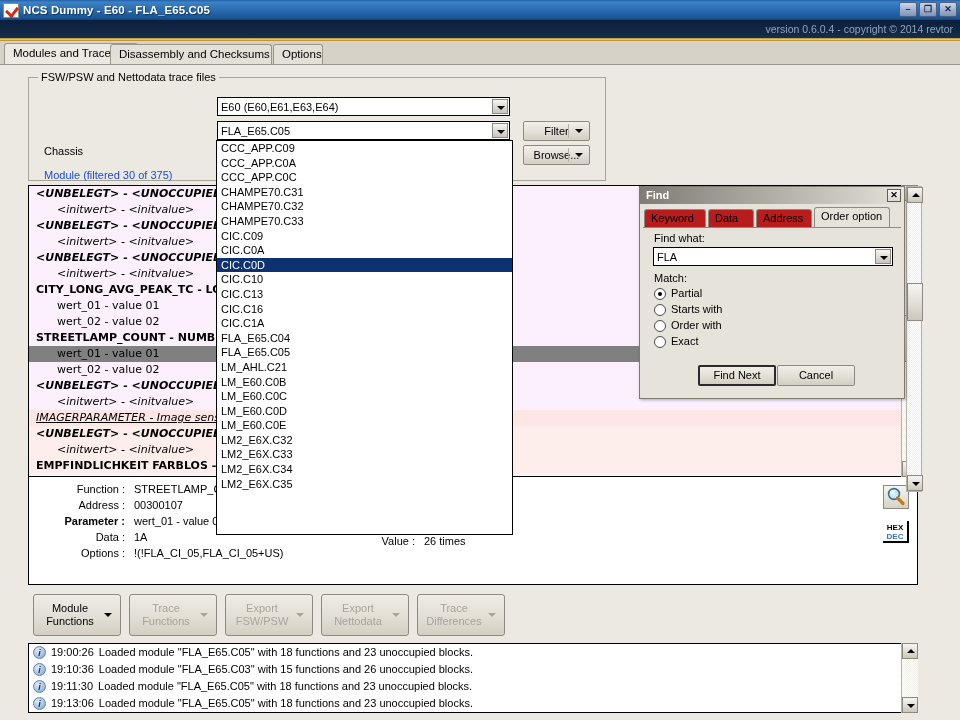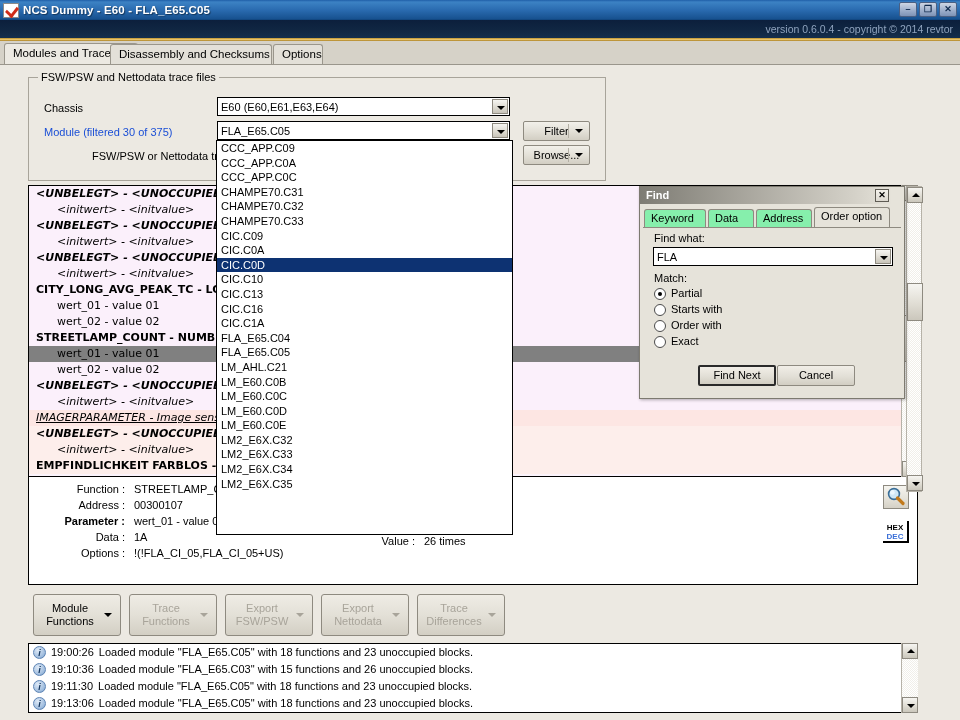--- a/index.html
+++ b/index.html
@@ -74,21 +74,21 @@
 
   
   .groupbox{
     position:absolute;left:28px;top:12px;width:578px;height:104px;
     border:1px solid #a8a49a;box-sizing:border-box;
   }
   .groupbox .glegend{
     position:absolute;left:9px;top:-7px;background:#ece9e2;padding:0 3px;
     font-size:11px;color:#000;white-space:nowrap;
   }
-  .frm-label{position:absolute;font-size:11px;color:#000;white-space:nowrap;}
+  .frm-label{position:absolute;font-size:11px;color:#000;white-space:nowrap;margin-top:43px;}
   .frm-label.link{color:#1b4fd6;}
 
   .combo{
     position:absolute;box-sizing:border-box;height:19px;
     background:#fff;border:1px solid #000;
   }
   .combo .cval{position:absolute;left:3px;top:3px;font-size:11px;color:#000;white-space:nowrap;}
   .combo .carrow{
     position:absolute;right:1px;top:1px;width:16px;height:15px;
     background:linear-gradient(to bottom,#f6f5f1,#dedbd2 55%,#c9c5ba);
@@ -213,33 +213,33 @@
   }
   .dd-item.sel{background:#0d3272;color:#fff;}
 
   
   .finddlg{
     position:absolute;left:639px;top:186px;width:266px;height:213px;
     background:#e6e3da;border:1px solid #7d7a70;box-sizing:border-box;z-index:60;
     box-shadow:1px 1px 3px rgba(0,0,0,.3);
   }
   .find-tb{
-    position:absolute;left:0;top:0;right:12px;height:17px;
+    position:absolute;left:0;top:0;right:0;height:17px;
     background:linear-gradient(to right,#7e7c74,#d4d1c8 85%,#e6e3da);
     padding-left:12px;
   }
   .find-tb .ft{position:absolute;left:6px;top:2px;font-size:11px;font-weight:bold;color:#fff;}
   .find-x{
     position:absolute;right:3px;top:2px;width:14px;height:13px;box-sizing:border-box;
     background:linear-gradient(to bottom,#f4f2ec,#ddd9d0);
     border:1px solid #5f5c54;font-size:9px;font-weight:bold;line-height:11px;text-align:center;color:#000;
   }
   .ftab{
     position:absolute;top:22px;height:18px;box-sizing:border-box;
-    background:#86efac;border:1px solid #8e8a80;border-bottom:none;
+    background:#b91c1c;border:1px solid #8e8a80;border-bottom:none;
     border-top-left-radius:3px;border-top-right-radius:3px;
     font-size:11px;color:#000;padding:2px 6px 0 6px;white-space:nowrap;
   }
   .ftab.active{background:#e6e3da;top:20px;height:20px;}
   .ftabline{position:absolute;left:3px;right:3px;top:40px;height:1px;background:#8e8a80;}
   .fl{position:absolute;font-size:11px;color:#000;}
   .radio{position:absolute;width:12px;height:12px;border-radius:50%;
     background:#fff;border:1px solid #4b4b4b;box-sizing:border-box;}
   .radio.on:after{content:"";position:absolute;left:3px;top:3px;width:4px;height:4px;
     border-radius:50%;background:#000;}

